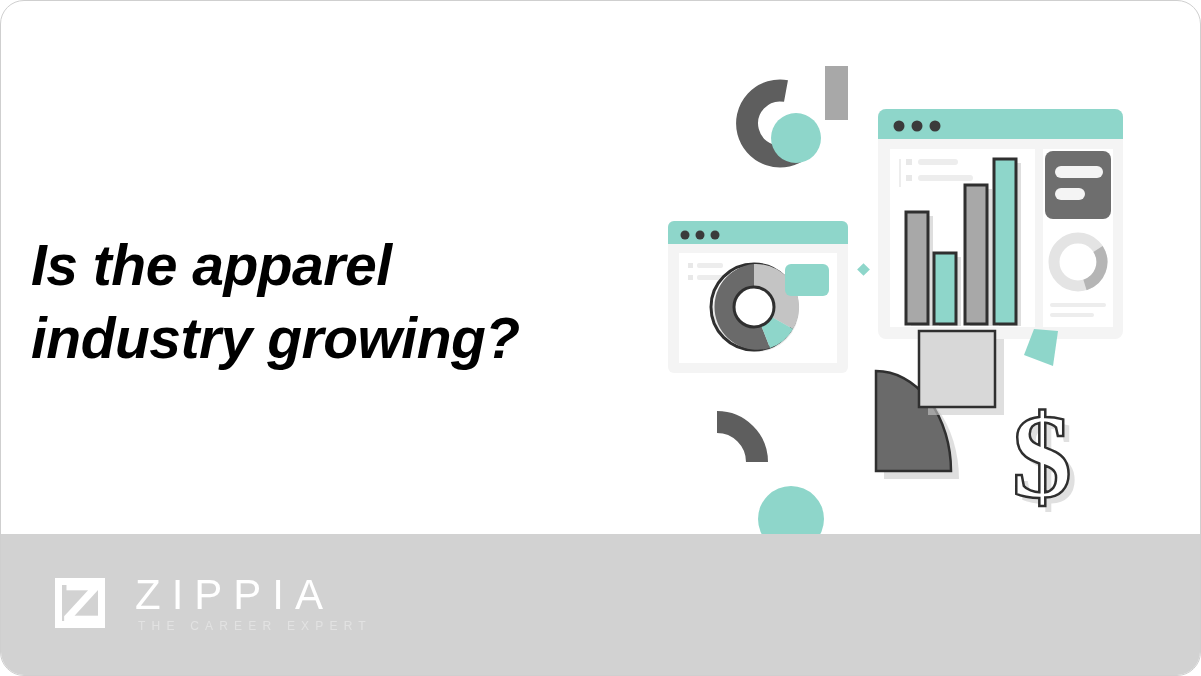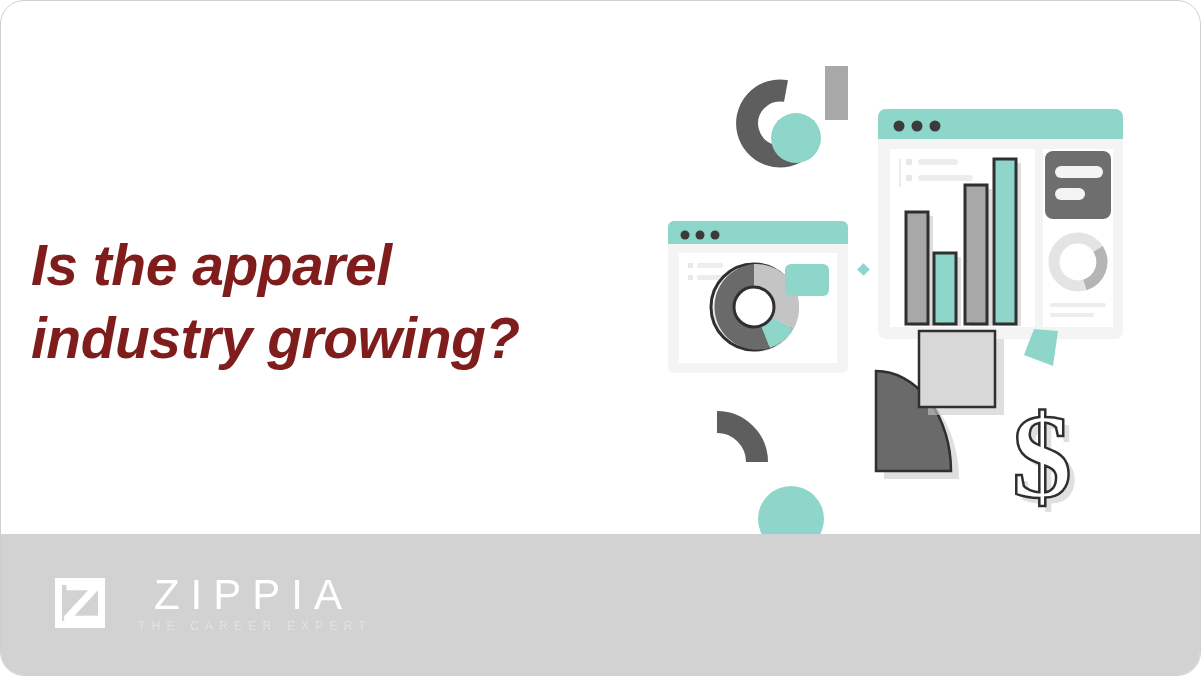--- a/index.html
+++ b/index.html
@@ -29,21 +29,21 @@
   
   #headline {
     position: absolute;
     left: 30px;
     top: 190px;
     width: 540px;
     font-size: 57px;
     line-height: 73px;
     font-weight: bold;
     font-style: italic;
-    color: #7f1d1d;
+    color: #000000;
     letter-spacing: -0.5px;
     white-space: pre-line;
   }
 
   
   #footer {
     position: absolute;
     left: 0;
     top: 533px;
     width: 1201px;
@@ -95,21 +95,20 @@
     justify-content: center;
     padding-top: 2px;
   }
   #logo-word {
     color: #ffffff;
     font-size: 42px;
     line-height: 44px;
     font-weight: normal;
     letter-spacing: 11px;
     font-family: "Liberation Sans", sans-serif;
-    text-align: center;
   }
   #logo-tag {
     color: #e2e2e2;
     font-size: 12px;
     line-height: 18px;
     letter-spacing: 6.2px;
     padding-left: 3px;
     font-family: "Liberation Sans", sans-serif;
   }
 

